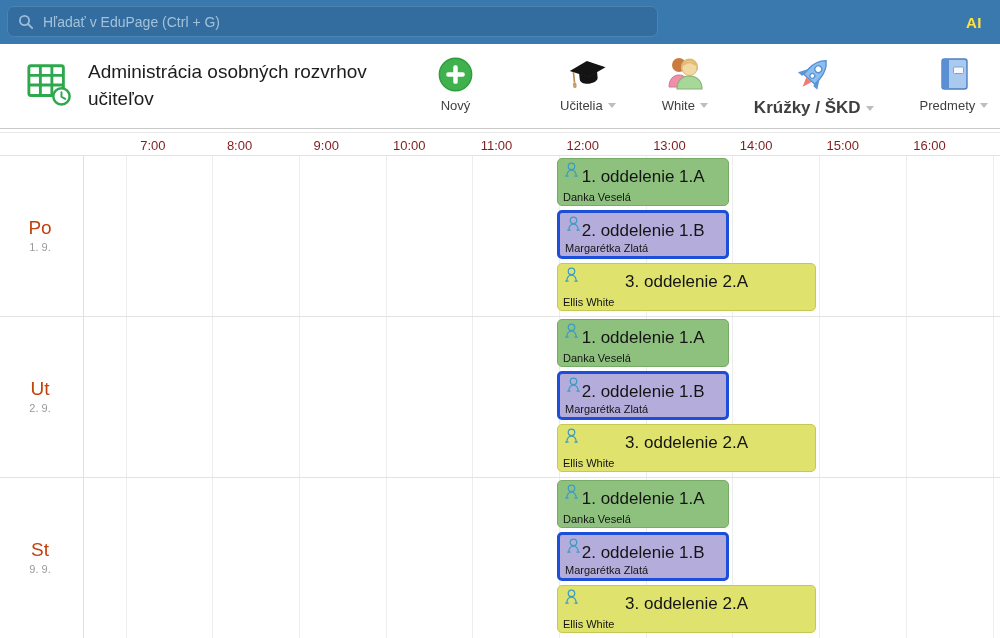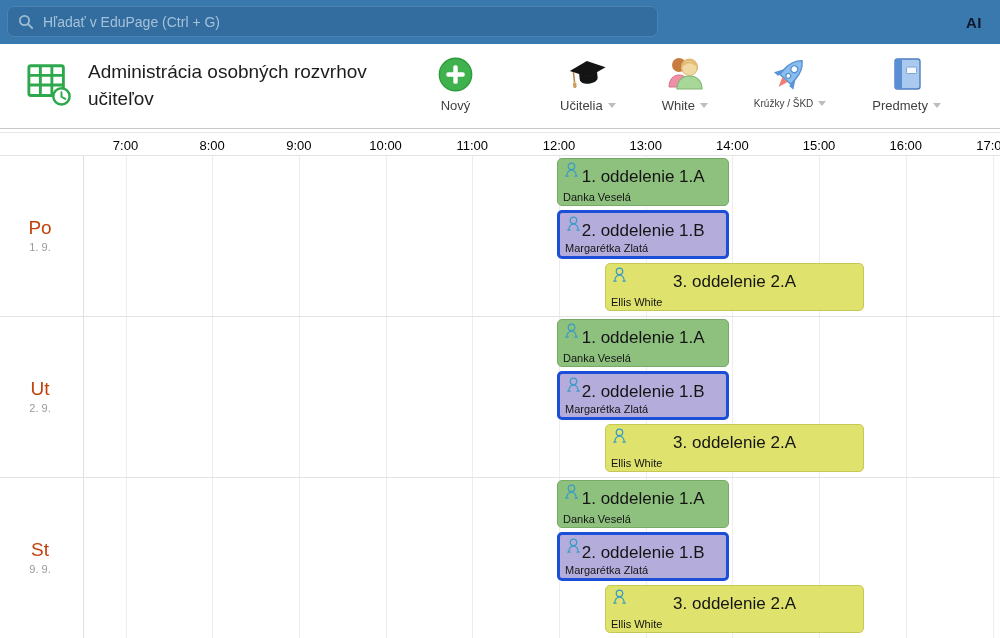--- a/index.html
+++ b/index.html
@@ -22,21 +22,21 @@
   }
   .searchbox input {
     flex:1; background:transparent; border:none; outline:none;
     font-family:"Liberation Sans", sans-serif;
     font-size:14px; color:#e4eef6;
   }
   .searchbox input::placeholder { color:#a3c2da; opacity:1; }
   .ai-label {
     position:absolute; right:18px; top:0; height:44px;
     display:flex; align-items:center;
-    color:#0f172a; font-weight:bold; font-size:15px; letter-spacing:.5px;
+    color:#fde047; font-weight:bold; font-size:15px; letter-spacing:.5px;
   }
 
   
   .header {
     position:absolute; left:0; top:44px; width:1000px; height:85px;
     background:#fff; border-bottom:1px solid #c9c9c9;
   }
   .app-icon { position:absolute; left:26px; top:17px; }
   .page-title {
     position:absolute; left:88px; top:14px; width:330px;
@@ -48,37 +48,37 @@
   }
   .tb-item {
     display:flex; flex-direction:column; align-items:center;
     justify-content:flex-start; padding:8px 9px 0 9px; cursor:pointer;
   }
   .tb-item .ic { height:44px; display:flex; align-items:center; justify-content:center; }
   .tb-label {
     margin-top:2px; display:flex; align-items:center; gap:5px;
     font-size:13px; color:#3f3f3f; white-space:nowrap;
   }
-  .tb-label.small { font-size:10px; }
+  .tb-label.small { font-size:17px;font-weight:bold; }
   .caret {
     width:0; height:0; display:inline-block;
     border-left:4px solid transparent; border-right:4px solid transparent;
     border-top:5px solid #bdbdbd;
   }
   .tb-sep { width:1px; background:#ddd; margin:10px 6px 8px 6px; }
 
   
   .timetable {
     position:absolute; left:0; top:129px; width:1000px; height:509px;
     background:#fff;
   }
   .tt-topline { position:absolute; left:0; top:3px; width:1000px; height:1px; background:#e8e8e8; }
   .time-label {
-    position:absolute; top:9px; width:80px; text-align:center;
-    font-size:13px; color:#000000;
+    position:absolute; top:9px; width:80px; text-align:right;
+    font-size:13px; color:#7f1d1d;
   }
   .vline { position:absolute; top:26px; bottom:0; width:1px; background:#ededed; }
   .vline.day-col { background:#e0e0e0; }
   .hline { position:absolute; left:0; width:1000px; height:1px; background:#e3e3e3; }
   .day-row { position:absolute; left:0; width:1000px; height:161px; }
   .day-label-box {
     position:absolute; left:0; top:62px; width:80px; text-align:center;
   }
   .day-name { font-size:19px; color:#c2410c; line-height:22px; }
   .day-date { font-size:11px; color:#9a9a9a; margin-top:2px; }
@@ -90,21 +90,21 @@
     position:absolute; left:0; right:0; top:8px; text-align:center;
     font-size:17px; color:#141414; white-space:nowrap; overflow:hidden;
   }
   .event .ev-person {
     position:absolute; left:5px; bottom:2px;
     font-size:11px; color:#141414; white-space:nowrap;
   }
   .event .ev-icon { position:absolute; left:6px; top:2px; }
   .event.green  { background:#8ec17e; border:1px solid #76ab65; }
   .event.purple { background:#b4addc; border:3px solid #1d4ed8; }
-  .event.yellow { background:#dfe26c; border:1px solid #c5c854;margin-left:48px; }
+  .event.yellow { background:#dfe26c; border:1px solid #c5c854; }
 </style>
 </head>
 <body>
 
 <div id="app">
 
   <div class="topbar">
     <div class="searchbox">
       <span style="display:flex;">
         <svg width="16" height="16" viewBox="0 0 16 16">

